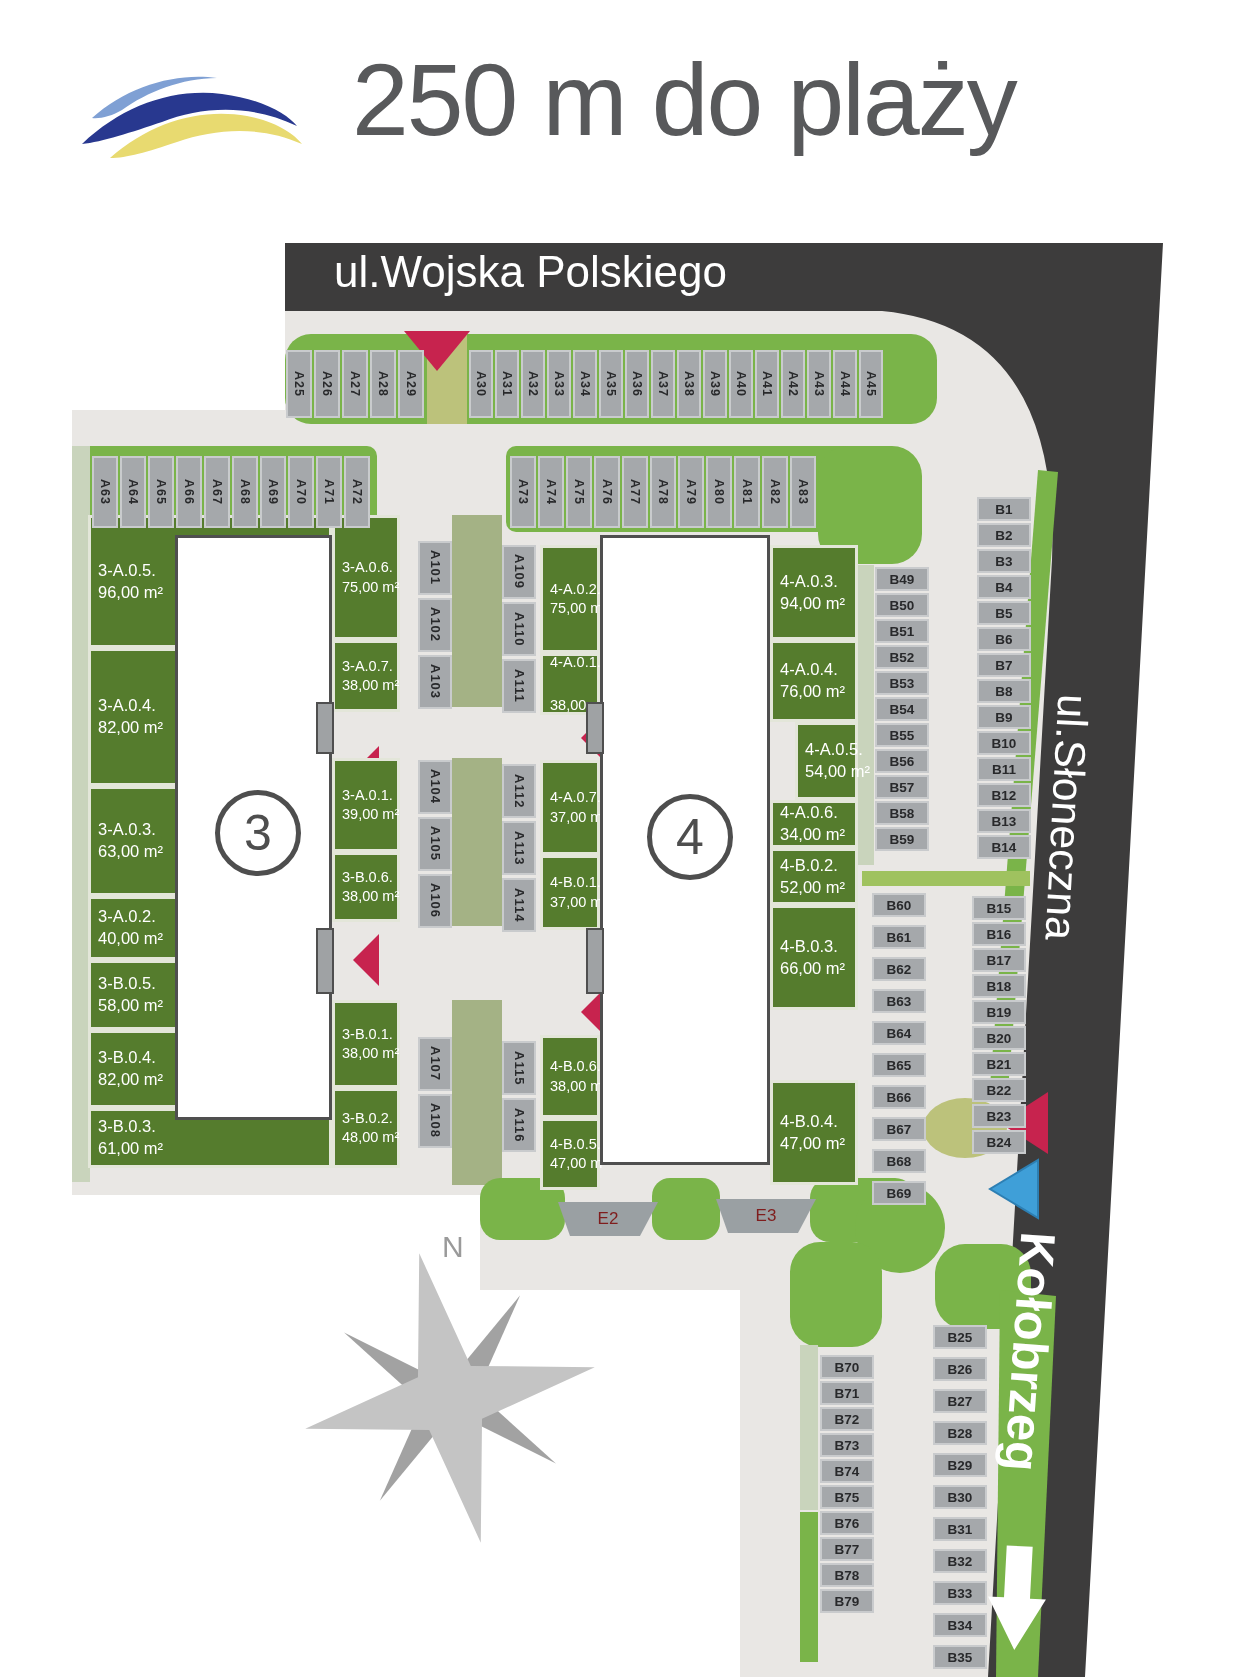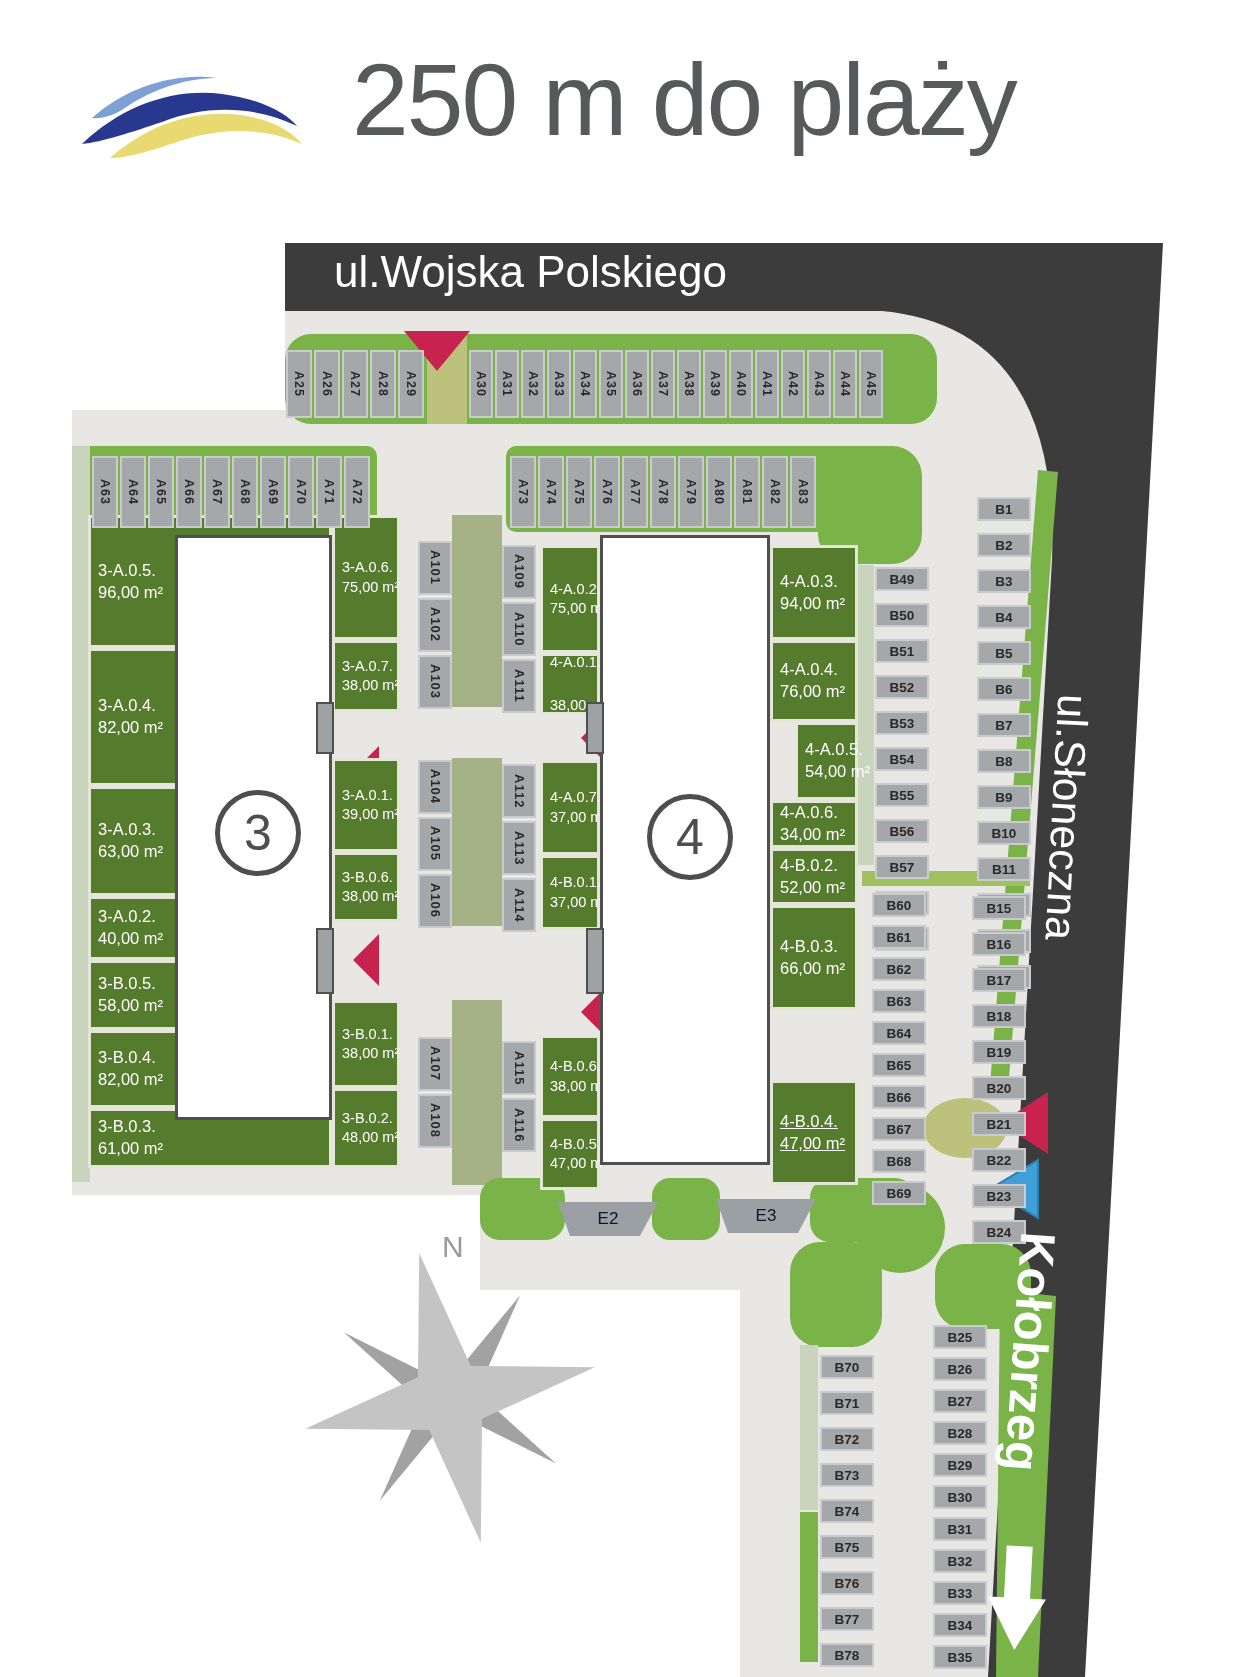--- a/index.html
+++ b/index.html
@@ -26,21 +26,21 @@
   .row{flex-direction:row;gap:2px}
   .col{flex-direction:column}
   .stall{background:#a5a8ab;border:2px solid #c9cbcd;box-sizing:border-box;display:flex;
          align-items:center;justify-content:center;color:#28292b;font-weight:700}
   .rowA .stall{width:26px;height:68px;font-size:12.5px}
   .narrow .stall{width:24px}
   .rowA2 .stall{width:26px;height:72px;font-size:12.5px}
   .v .stall span{writing-mode:vertical-rl;text-orientation:mixed;letter-spacing:1px}
   .colA{gap:3px}
   .colA .stall{width:34px;height:54px;font-size:13px}
-  .colB{gap:12px}
+  .colB{gap:2px}
   .colB .stall{width:54px;height:24px;font-size:13.5px}
   .gap4{gap:8px}
 
   
   .plots{position:absolute;display:flex;flex-direction:column;z-index:2}
   .plot{background:#557c2d;border:3px solid #e3e6d9;box-sizing:border-box;display:flex;
         flex-direction:column;justify-content:center;padding-left:7px;color:#ffffff}
   .plot span{font-size:16.5px;line-height:1.32;white-space:nowrap}
   .narrowcol .plot span{font-size:14.5px}
   .pgap{background:transparent}
@@ -48,21 +48,21 @@
   
   .bldg{position:absolute;background:#ffffff;border:3px solid #4f4f4f;box-sizing:border-box;z-index:3}
   #bldg3{left:175px;top:535px;width:157px;height:585px}
   #bldg4{left:600px;top:535px;width:170px;height:630px}
   .tab{position:absolute;background:#9fa2a4;border:2px solid #4f4f4f;box-sizing:border-box;z-index:3}
   .bnum{position:absolute;width:76px;height:76px;border:5px solid #4e4e4e;border-radius:50%;
         background:#ffffff;display:flex;align-items:center;justify-content:center;
         font-size:50px;color:#4e4e4e;z-index:4}
 
   
-  .epad{position:absolute;background:#9aa0a3;color:#0f172a;display:flex;align-items:center;
+  .epad{position:absolute;background:#9aa0a3;color:#7f1d1d;display:flex;align-items:center;
         justify-content:center;font-size:17px;z-index:4;
         clip-path:polygon(0% 0%,100% 0%,82% 100%,12% 100%)}
 
   
   #north-label{position:absolute;left:442px;top:1230px;font-size:30px;color:#9a9a9a;z-index:5}
 </style>
 </head>
 <body>
 
 <svg id="map-base" width="1255" height="1677" viewBox="0 0 1255 1677">
@@ -235,21 +235,21 @@
     </div>
     <div class="plot" style="height: 57px;">
       <span>4-B.0.2.</span>
       <span>52,00 m²</span>
     </div>
     <div class="plot" style="height: 105px;">
       <span>4-B.0.3.</span>
       <span>66,00 m²</span>
     </div>
     <div class="pgap" style="height: 70px;"></div>
-    <div class="plot" style="height: 105px; text-decoration: underline;">
+    <div class="plot" style="height: 105px;">
       <span>4-B.0.4.</span>
       <span>47,00 m²</span>
     </div>
   </div>
 
 <div id="bldg3" class="bldg"></div>
 <div id="bldg4" class="bldg"></div>
 <div class="tab" style="left:316px;top:702px;width:18px;height:52px"></div>
 <div class="tab" style="left:316px;top:928px;width:18px;height:66px"></div>
 <div class="tab" style="left:586px;top:702px;width:18px;height:52px"></div>

